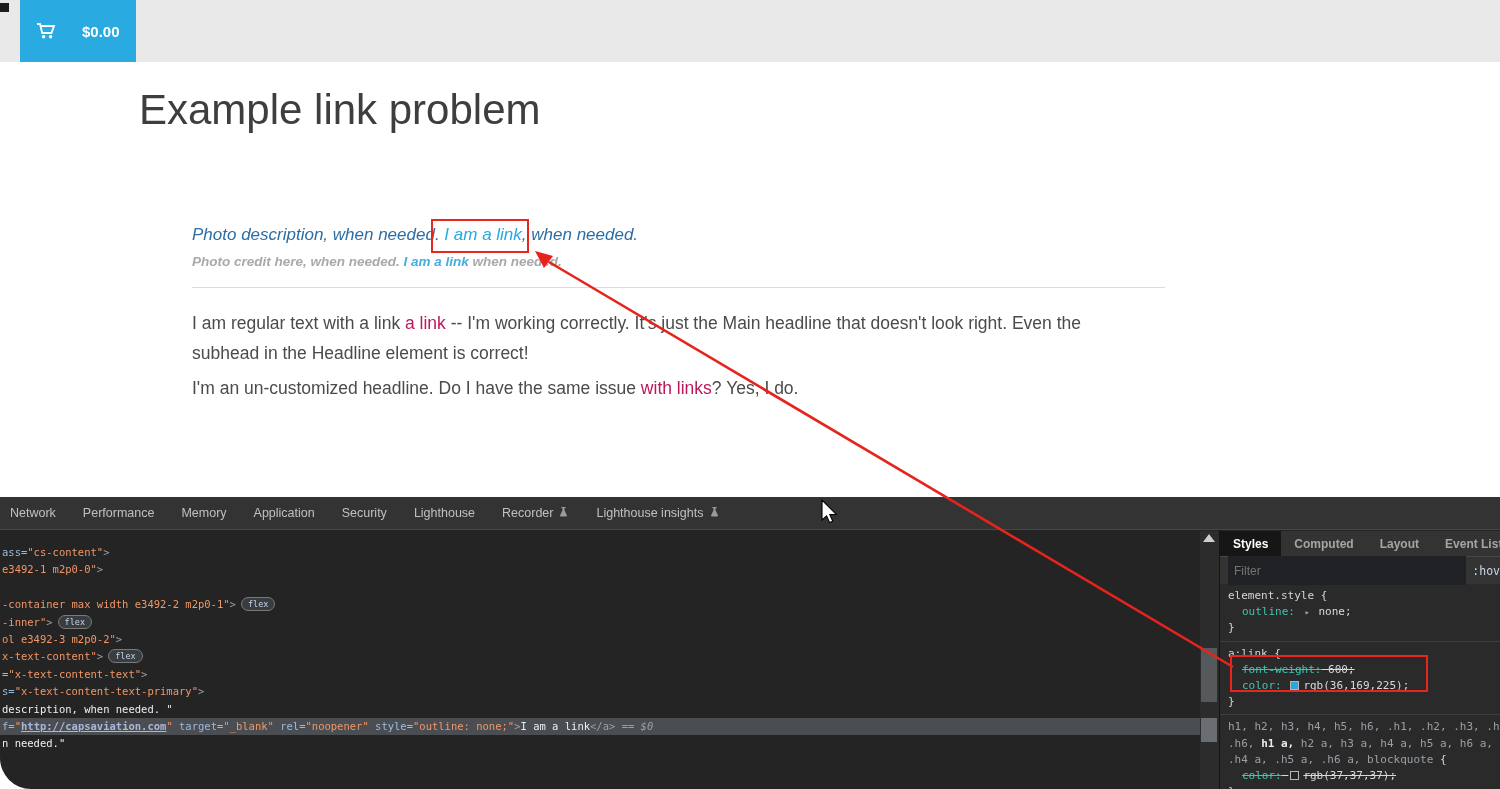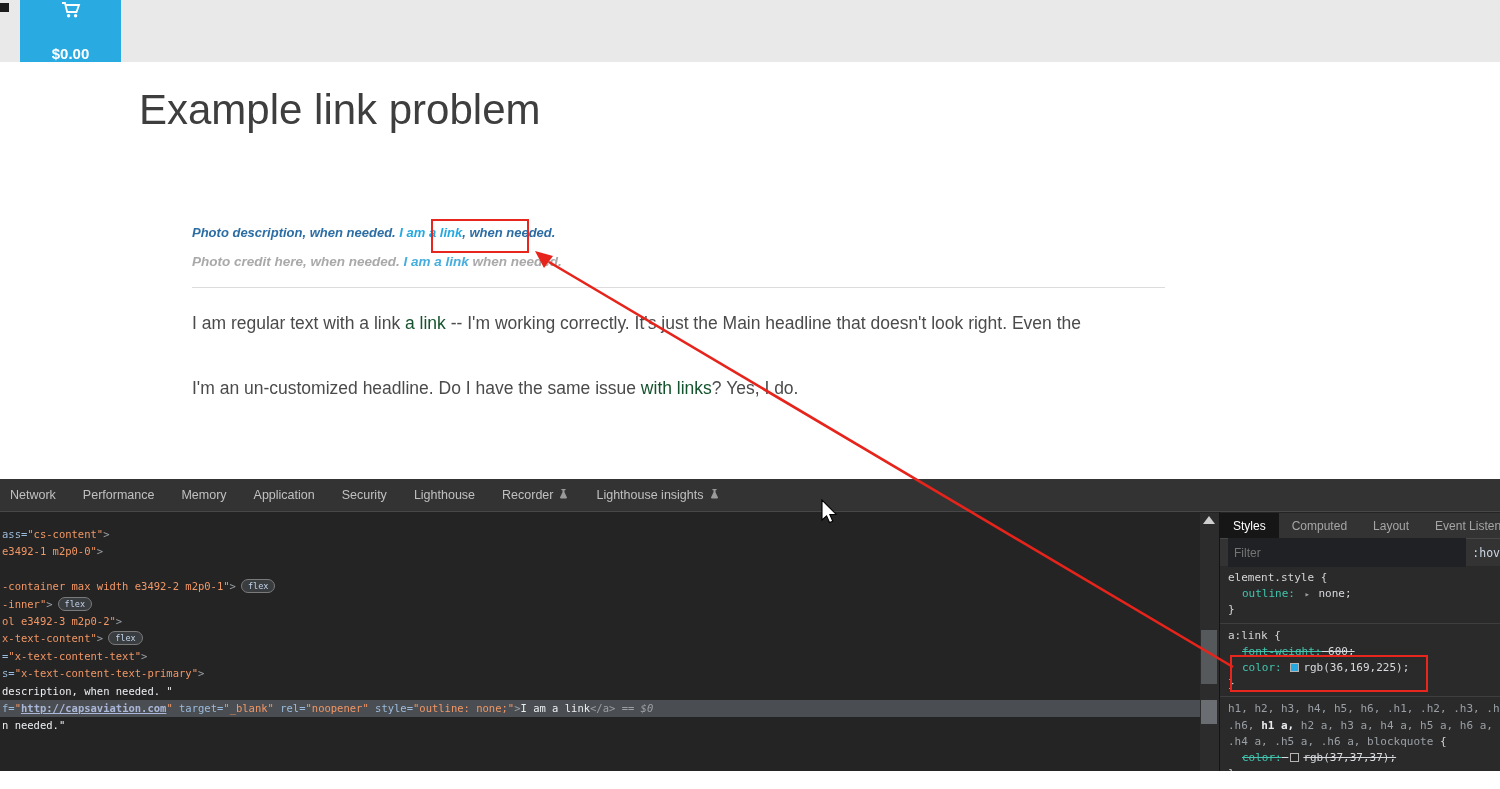--- a/index.html
+++ b/index.html
@@ -7,46 +7,46 @@
               font-family:"Liberation Sans", sans-serif; position:relative; }
 
   
   .topnav { position:absolute; left:0; top:0; width:1500px; height:62px;
             background:#e9e9e9; display:flex; align-items:center; }
   .topnav .navitems { display:flex; gap:37px; margin-left:148px; align-items:center; }
   .navitem { font-size:15px; font-weight:bold; letter-spacing:.3px; color:#6d6d6d;
              text-transform:uppercase; white-space:nowrap; cursor:pointer; }
   .cartbtn { margin-left:20px; height:62px; min-width:101px; background:#29abe2;
              display:flex; align-items:center; justify-content:center; gap:26px;
-             color:#fff; font-weight:bold; font-size:15px; cursor:pointer; padding:0 16px;flex-direction:column; }
+             color:#fff; font-weight:bold; font-size:15px; cursor:pointer; padding:0 16px; }
   .artifact { position:absolute; left:0; top:3px; width:9px; height:9px; background:#1d1d1d; }
 
   
   .pagetitle { position:absolute; left:139px; top:86px; font-size:42px; font-weight:300;
                color:#3e3e3e; letter-spacing:0; }
-  .photoline { position:absolute; left:192px; top:225px; font-size:13px; font-weight:bold;
+  .photoline { position:absolute; left:192px; top:225px; font-size:17px; font-weight:normal;
                font-style:italic; color:#2c6da4; white-space:nowrap; }
   .photoline .inline-link { color:#24a9e1; text-decoration:none; }
   .creditline { position:absolute; left:192px; top:254px; font-size:13.5px; font-weight:bold;
                 font-style:italic; color:#a9a9a9; white-space:nowrap; }
   .creditline .inline-link { color:#45aede; text-decoration:none; }
   .hr { position:absolute; left:192px; top:287px; width:973px; height:1px; background:#dcdcdc; }
   .para { position:absolute; left:192px; font-size:17.5px; color:#4b4b4b; line-height:30px; width:965px; }
-  .para .inline-link { color:#14532d; text-decoration:none; cursor:pointer; }
+  .para .inline-link { color:#be185d; text-decoration:none; cursor:pointer; }
   #para1 { top:308px; } #para2 { top:373px; }
 
   
   .redbox { position:absolute; border:2px solid #e8261d; background:transparent; z-index:60; }
   #redbox-page   { left:431px; top:219px; width:98px;  height:34px; }
   #redbox-styles { left:1230px; top:655px; width:198px; height:37px; }
   #arrow-svg, #cursor-svg { position:absolute; left:0; top:0; pointer-events:none; z-index:70; }
 
   
-  .devtools { position:absolute; left:0; top:479px; width:1500px; height:292px;
-              background:#242424; color:#c0c0c0; }
+  .devtools { position:absolute; left:0; top:497px; width:1500px; height:292px;
+              background:#242424; color:#c0c0c0;border-radius:31px; }
   .dt-tabbar { position:absolute; left:0; top:0; width:1500px; height:33px; background:#333333;
                border-bottom:1px solid #474747; display:flex; align-items:center; gap:27px;
                padding-left:10px; font-size:12.5px; color:#c0c0c0; }
   .dt-tab { display:flex; align-items:center; gap:5px; white-space:nowrap; cursor:pointer; }
   .flask { width:11px; height:12px; }
 
   .dt-mono { font-family:"DejaVu Sans Mono", monospace; }
 
   
   .tree { position:absolute; left:0; top:34px; width:1200px; height:258px; overflow:hidden;
@@ -66,21 +66,21 @@
               border-left:6px solid transparent; border-right:6px solid transparent;
               border-bottom:8px solid #cfcfcf; }
   .sb-thumb1 { position:absolute; left:1px; top:117px; width:16px; height:54px; background:#56595c; }
   .sb-thumb2 { position:absolute; left:1px; top:187px; width:16px; height:24px; background:#6a6e72; }
   .dt-vline { position:absolute; left:1219px; top:33px; width:1px; height:259px; background:#141414; }
 
   
   .sidebar { position:absolute; left:1220px; top:34px; width:280px; height:258px; background:#2a2a2a; }
   .sb-tabs { position:absolute; left:0; top:0; width:280px; height:26px; background:#333333;
              border-bottom:1px solid #474747; display:flex; align-items:stretch; gap:0;
-             font-size:12px; color:#a5a5a5; }
+             font-size:12px; color:#a5a5a5;font-weight:bold; }
   .sb-tab { padding:0 13px; display:flex; align-items:center; white-space:nowrap; cursor:pointer; }
   .sb-tab.active { background:#161616; color:#ffffff; }
   .filterrow { position:absolute; left:0; top:26px; width:280px; height:27px; background:#333333;
                display:flex; align-items:center; }
   .filterinput { margin-left:8px; width:240px; height:29px; background:#202124; border:none;
                  color:#cfcfcf; font-size:12px; padding:0 6px; outline:none;
                  font-family:"Liberation Sans", sans-serif; }
   .hovbtn { margin-left:6px; font-size:11.5px; color:#cdd8e5; font-family:"DejaVu Sans Mono",monospace;
             white-space:nowrap; cursor:pointer; }
   .rules { position:absolute; left:0; top:53px; width:280px; height:205px; overflow:hidden;
@@ -108,21 +108,21 @@
     <span>$0.00</span>
   </div>
 </div>
 <div class="artifact"></div>
 
 <h1 class="pagetitle">Example link problem</h1>
 
 <div class="photoline" id="photoline"><span>Photo description, when needed. </span><a class="inline-link">I am a link</a><span>, when needed.</span></div>
 <div class="creditline" id="creditline"><span>Photo credit here, when needed. </span><a class="inline-link">I am a link</a><span> when needed.</span></div>
 <div class="hr"></div>
-<p class="para" id="para1"><span>I am regular text with a link </span><a class="inline-link">a link</a><span> --  I'm working correctly. It's just the Main headline that doesn't look right. Even the</span><br></p>
+<p class="para" id="para1"><span>I am regular text with a link </span><a class="inline-link">a link</a><span> --  I'm working correctly. It's just the Main headline that doesn't look right. Even the</span><br><span>subhead in the Headline element is correct!</span></p>
 <p class="para" id="para2"><span>I'm an un-customized headline. Do I have the same issue </span><a class="inline-link">with links</a><span>? Yes, I do.</span></p>
 
 <div class="devtools">
   <div class="dt-tabbar" id="dt-tabbar">
       <div class="dt-tab">
         <span>Network</span>
       </div>
       <div class="dt-tab">
         <span>Performance</span>
       </div>

